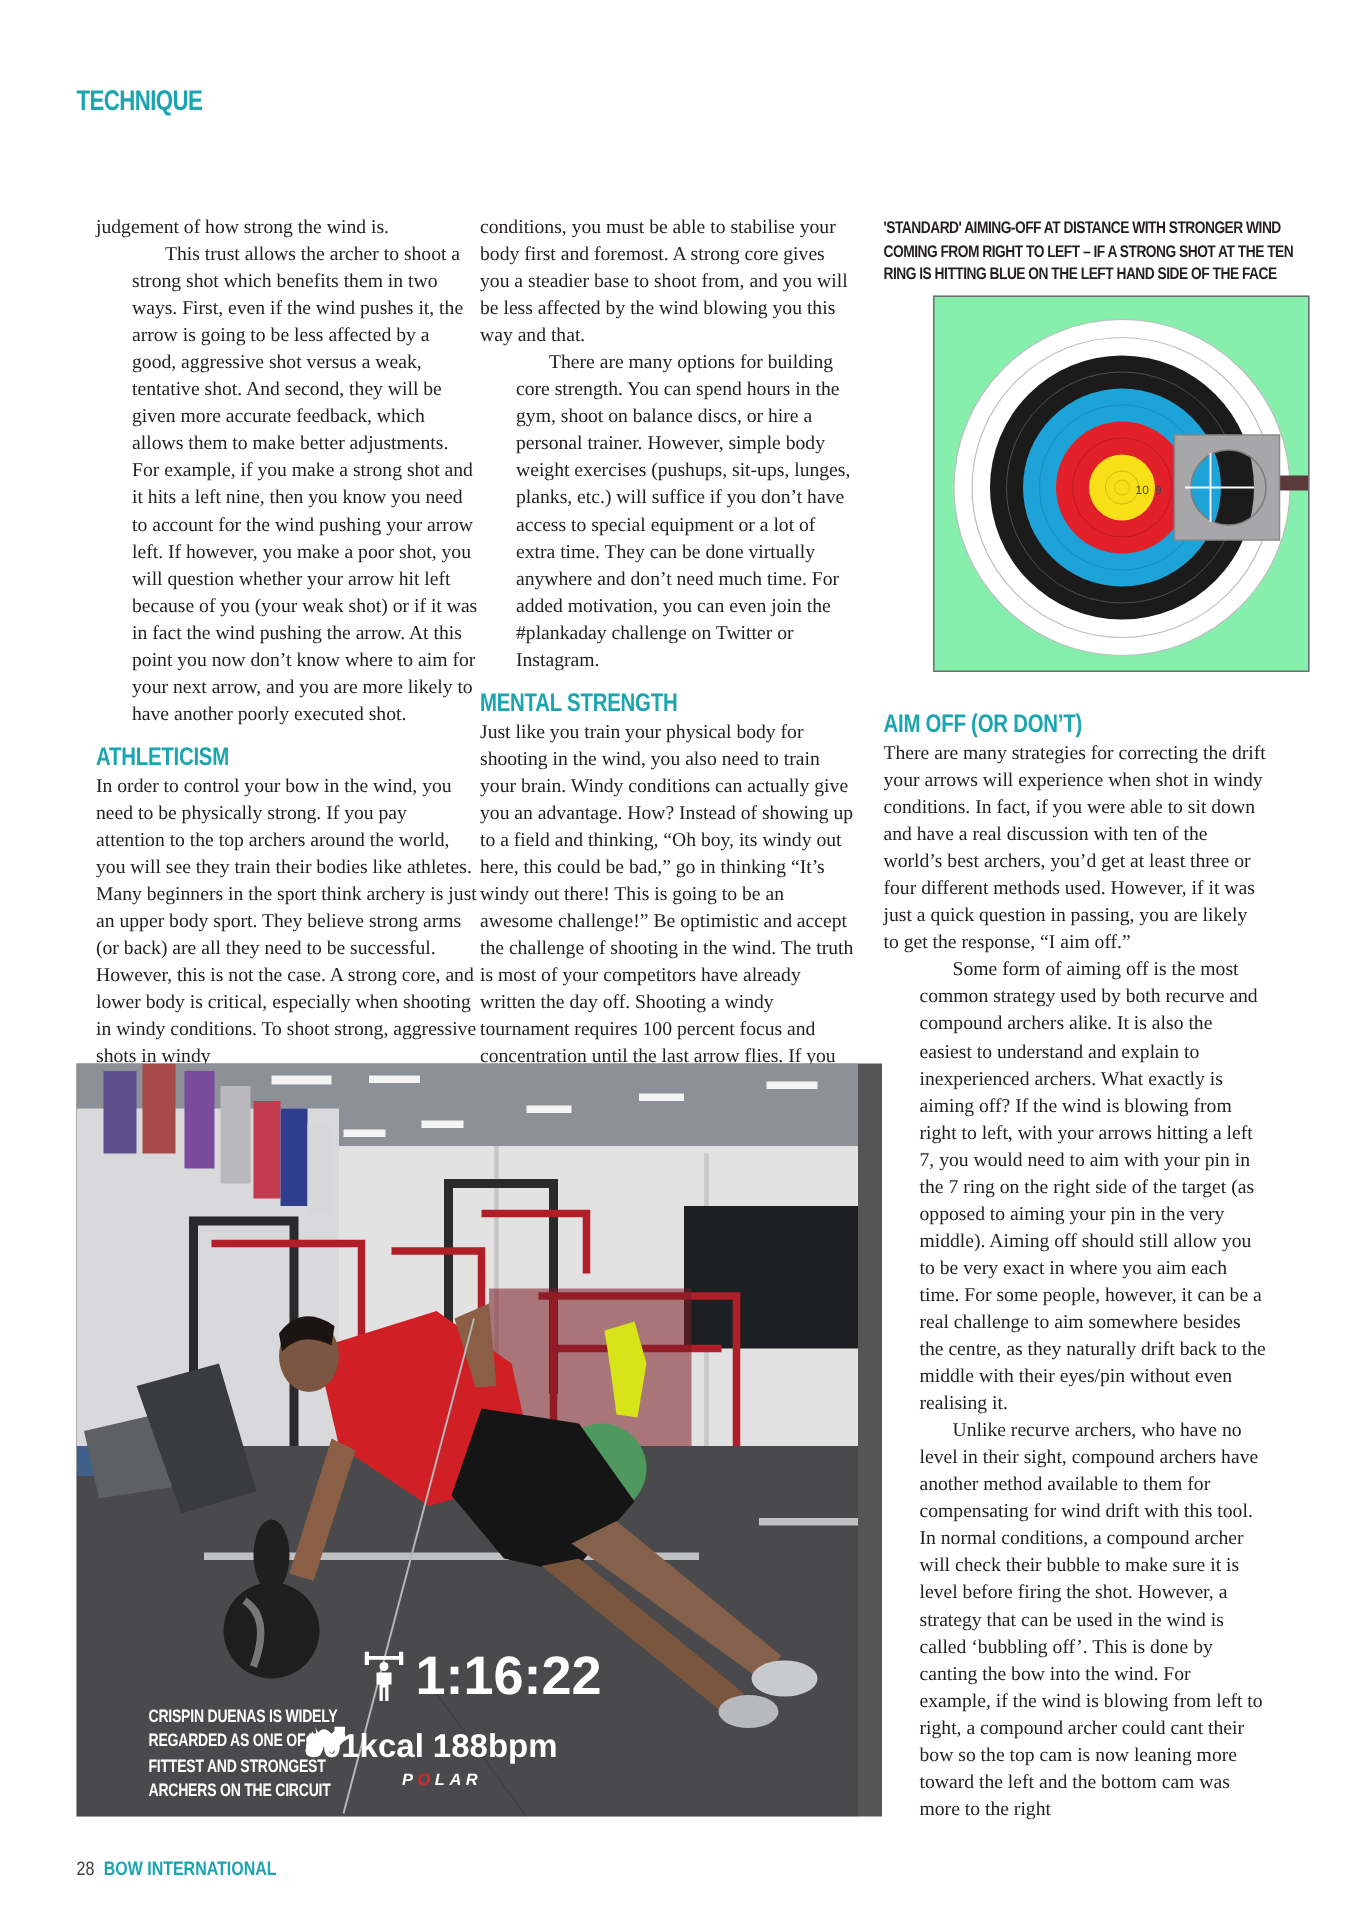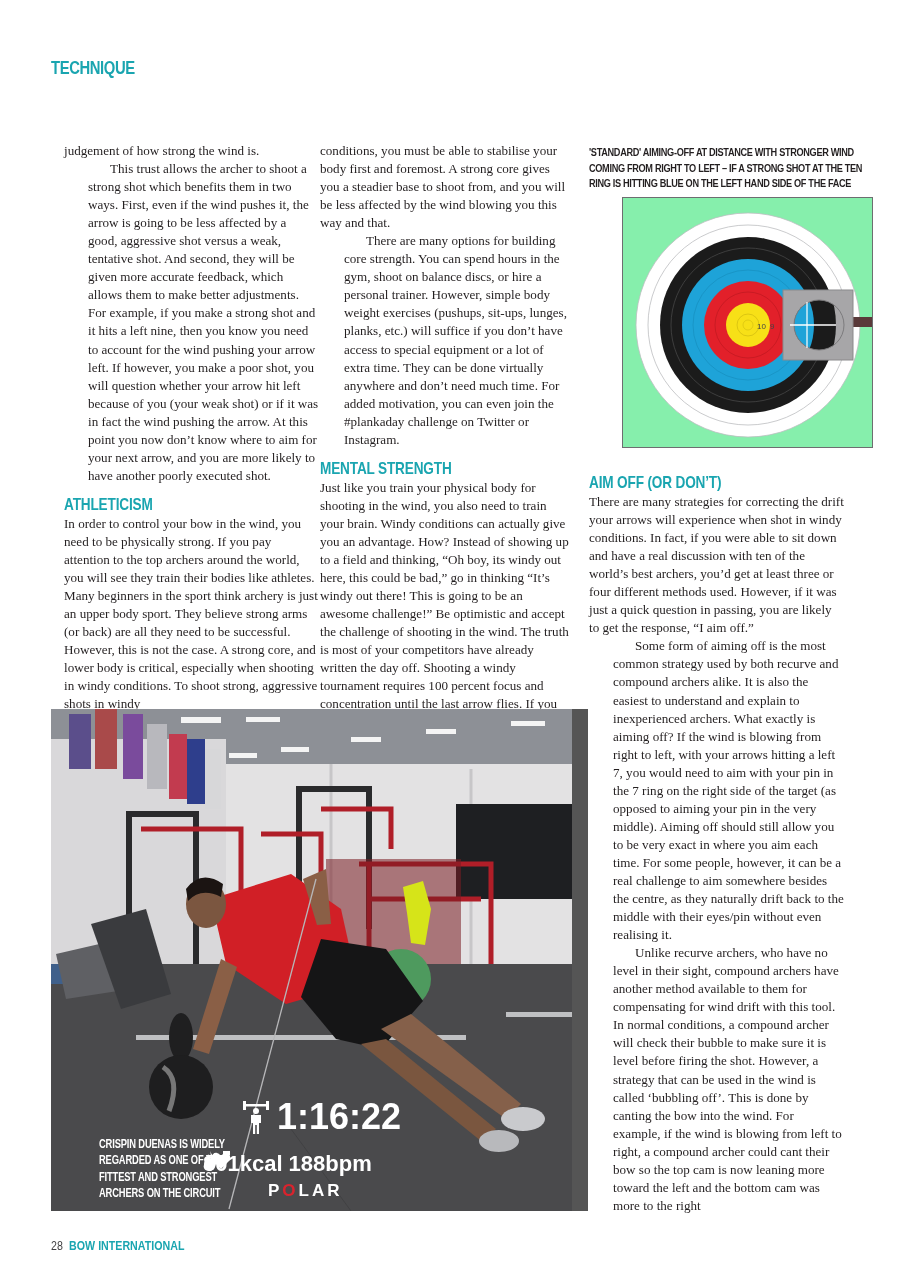--- a/index.html
+++ b/index.html
@@ -28,21 +28,21 @@
   .photo svg { position: absolute; left: 0; top: 0; }
   .photo-caption { position: absolute; left: 9px; bottom: 10px; font-family: Liberation Sans, sans-serif; font-weight: bold; color: #ffffff; font-size: 12px; line-height: 16.2px; letter-spacing: -0.2px; margin-left: 39px; }
   .photo-caption span { display: block; transform: scaleX(0.78); transform-origin: left center; white-space: nowrap; }
 
   .polar { position: absolute; left: 200px; top: 388px; color: #fff; font-family: "Liberation Sans", "DejaVu Sans", sans-serif; }
   .polar .timer { position: absolute; left: 26px; top: 0px; font-size: 36px; font-weight: bold; white-space: nowrap; line-height: 40px; }
   .polar .timer-icon { position: absolute; left: -8px; top: 4px; width: 26px; height: 34px; }
   .polar .stats { position: absolute; left: -48px; top: 54px; white-space: nowrap; font-size: 22px; line-height: 26px; display: flex; align-items: center; gap: 6px; }
   .polar .stats b { font-weight: bold; }
   .polar .stats .unit { font-weight: bold; }
-  .polar .logo { position: absolute; left: 17px; top: 84px; font-size: 17px; font-weight: bold; letter-spacing: 3px; white-space: nowrap; }
+  .polar .logo { position: absolute; left: 17px; top: 84px; font-size: 11px; font-weight: bold; font-style: italic; letter-spacing: 3px; white-space: nowrap; }
   .polar .logo .o { color: #d9232d; }
 
   .footer { position: absolute; left: 51px; top: 1238px; font-family: "Liberation Sans", "DejaVu Sans", sans-serif; font-size: 13px; white-space: nowrap; transform: scaleX(0.82); transform-origin: left center; }
   .footer .page-num { color: #414042; font-weight: normal; margin-right: 4px; }
   .footer .pub { color: #1aa5b0; font-weight: bold; }
 </style>
 </head>
 <body>
 
 <div class="section-bar">

